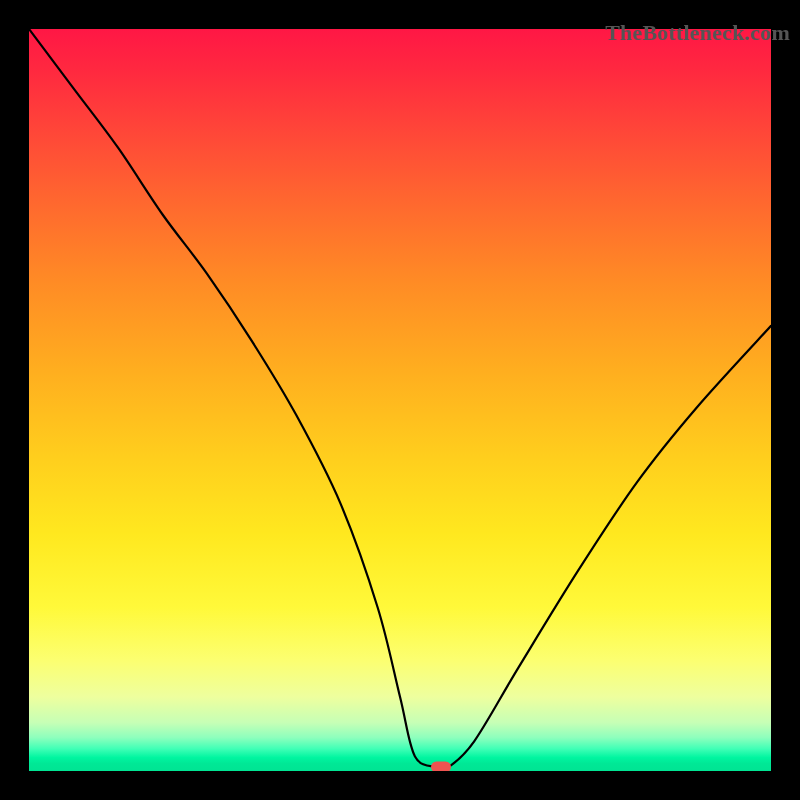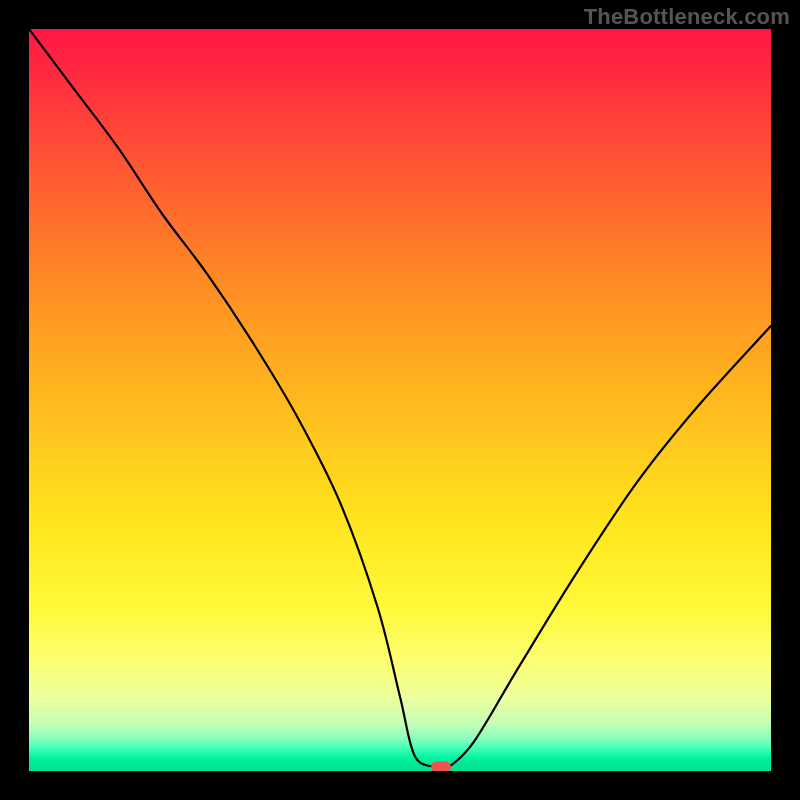--- a/index.html
+++ b/index.html
@@ -12,27 +12,28 @@
     overflow: hidden;
   }
   .frame {
     position: relative;
     width: 800px;
     height: 800px;
     background: #000;
   }
   .attribution {
     position: absolute;
-    top: 4px;
+    top: 20px;
     right: 10px;
     color: #555;
     font-size: 22px;
     font-weight: bold;
     letter-spacing: 0.2px;
     z-index: 50;
+    font-family: Liberation Serif, serif;
   }
   .plot-area {
     position: absolute;
     left: 29px;
     top: 29px;
     width: 742px;  
     height: 742px;
     overflow: hidden;
   }
   .gradient {

